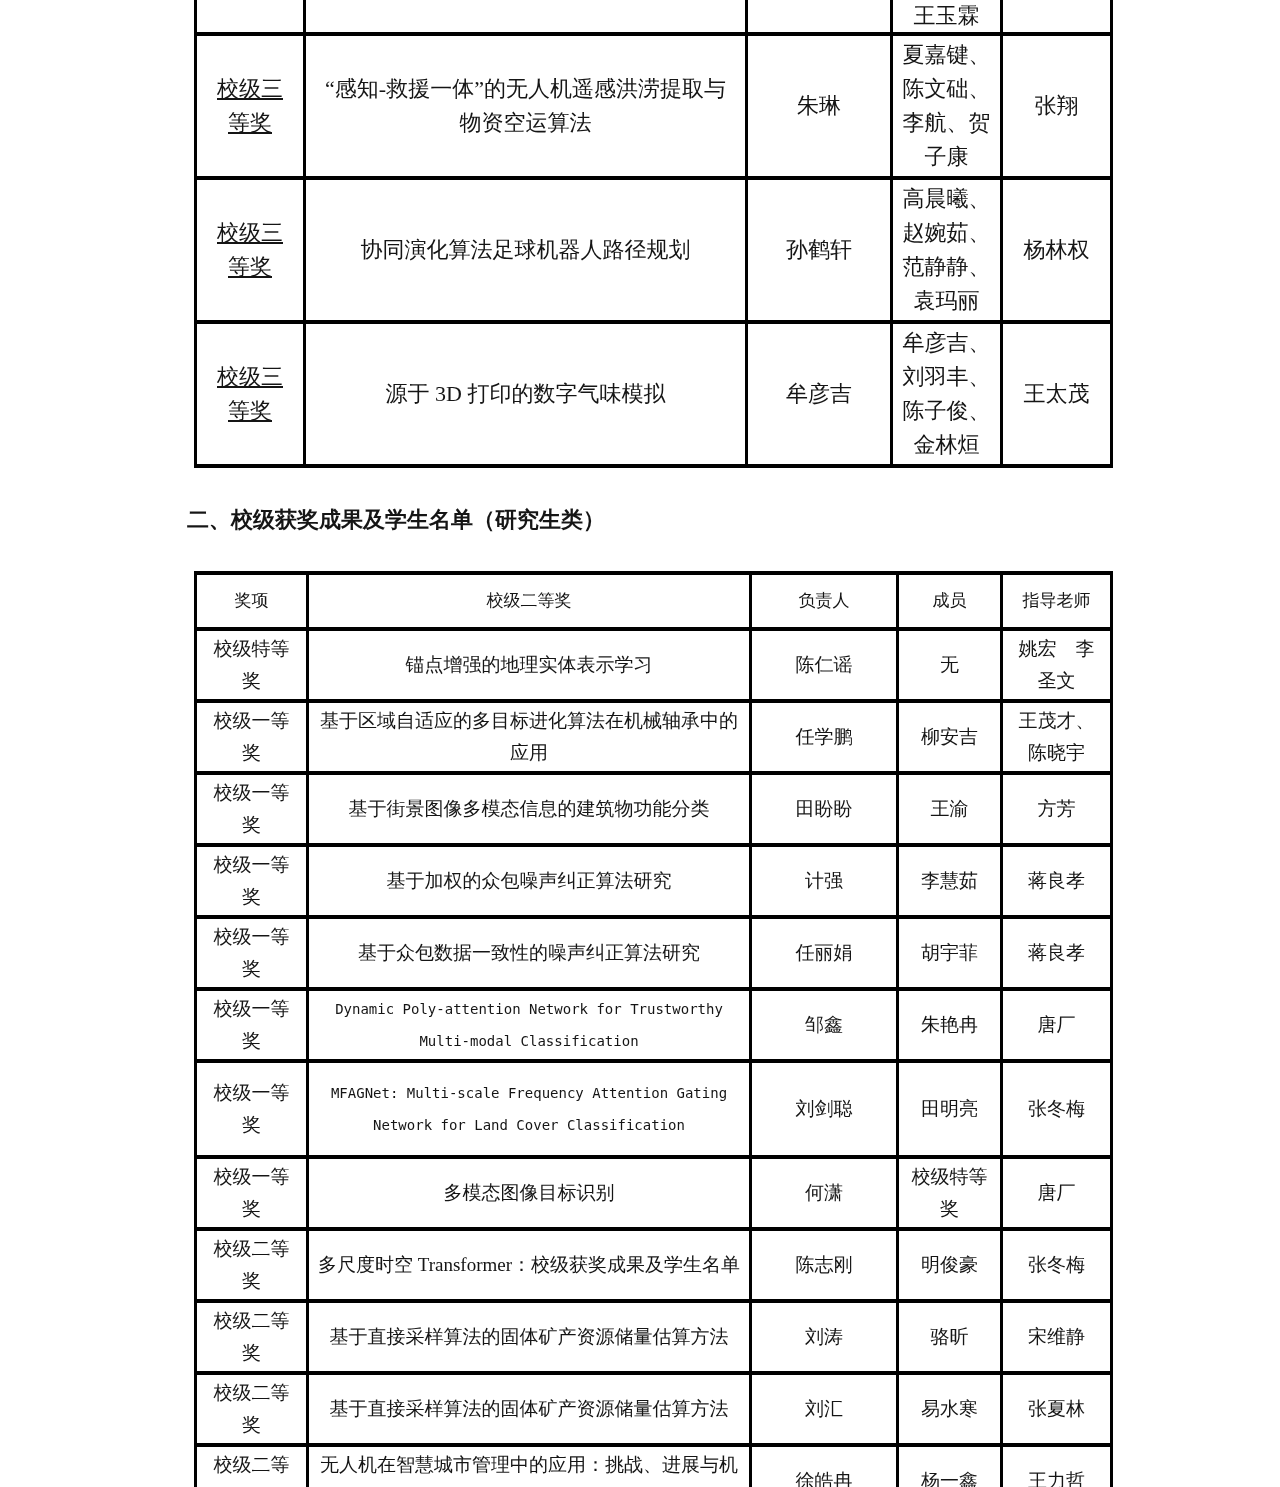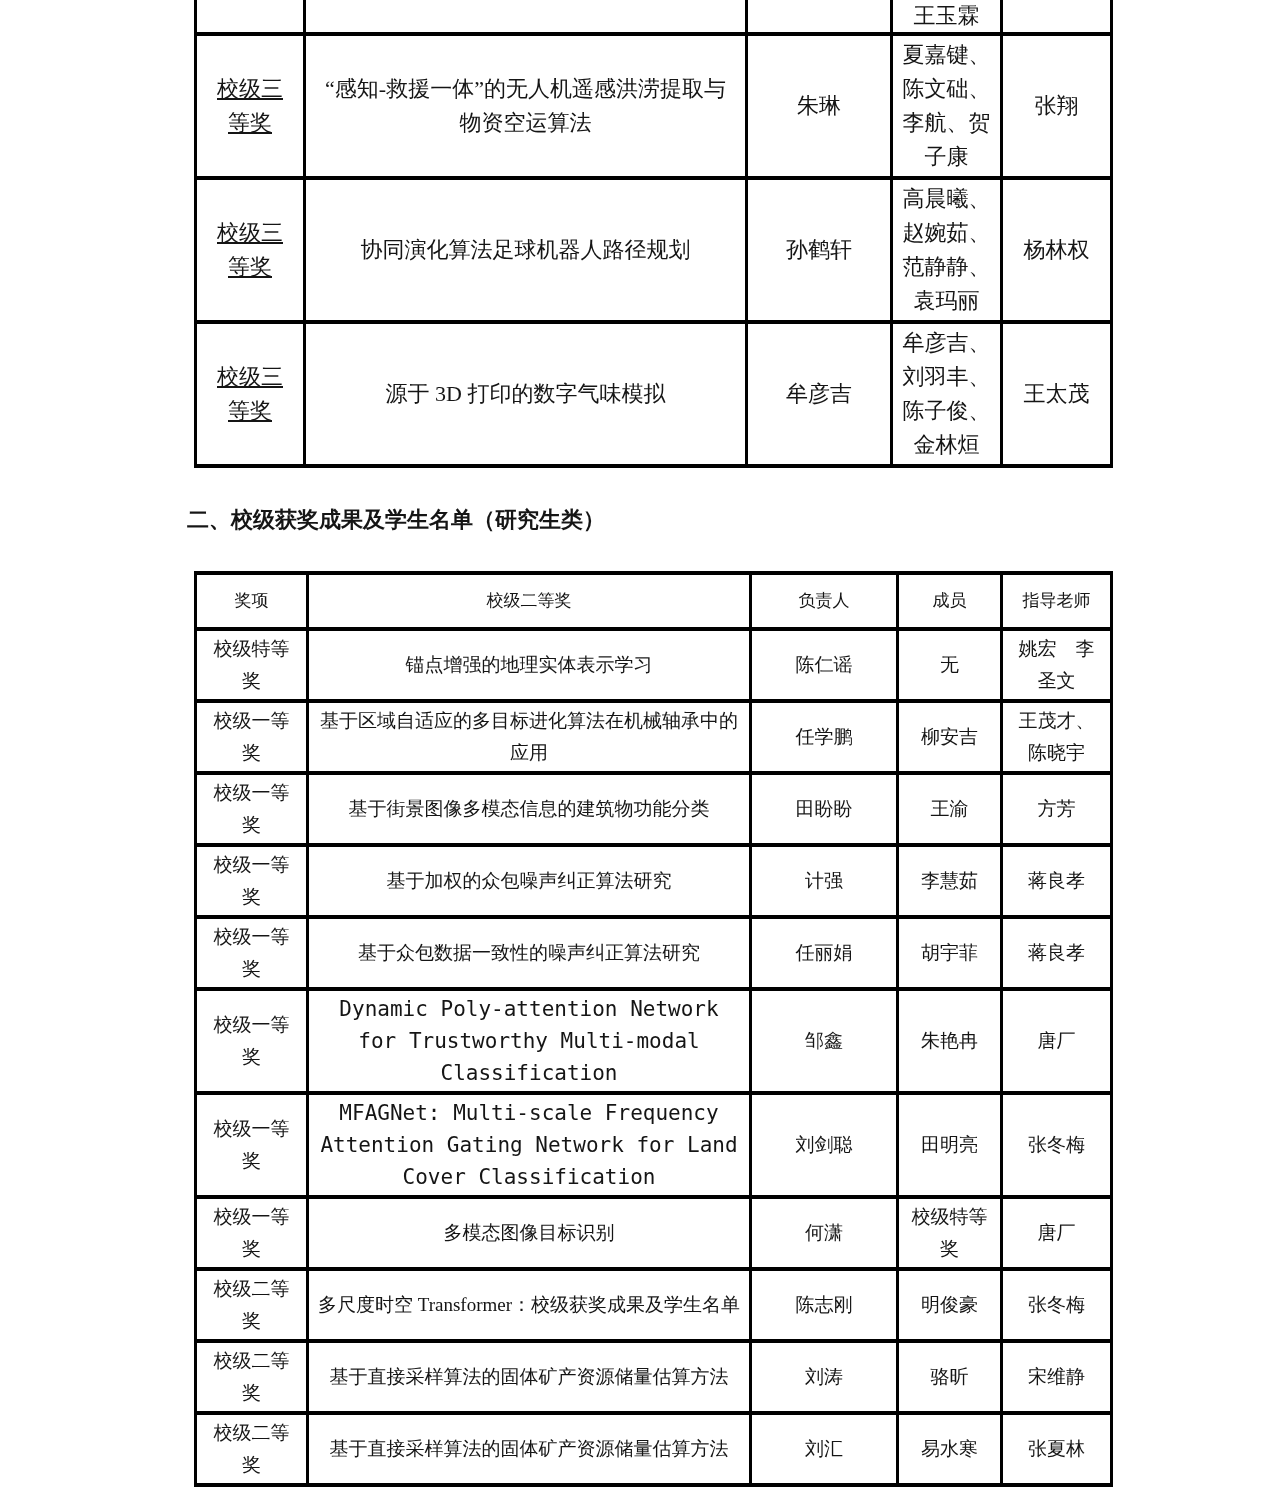--- a/index.html
+++ b/index.html
@@ -67,21 +67,21 @@
   #table2 td { padding: 2px 8px; }
   #table2 td:nth-child(1) { padding: 2px 12px; }
   #table2 td:nth-child(5) { padding: 2px 10px; }
   #t2-body tr { height: 66px; }
   #t2-body tr:nth-child(1) { height: 70px; }
   #t2-body tr:nth-child(7) { height: 96px; }
   #t2-body tr:nth-child(9) { height: 70px; }
   #t2-body tr:nth-child(12) { height: 68px; }
   .latin {
     font-family: "DejaVu Sans Mono", monospace;
-    font-size: 21px;
+    font-size: 14px;
   }
 </style>
 </head>
 <body>
 
 <div class="content">
 
   <table id="table1">
     <colgroup>
       <col style="width:109px">

